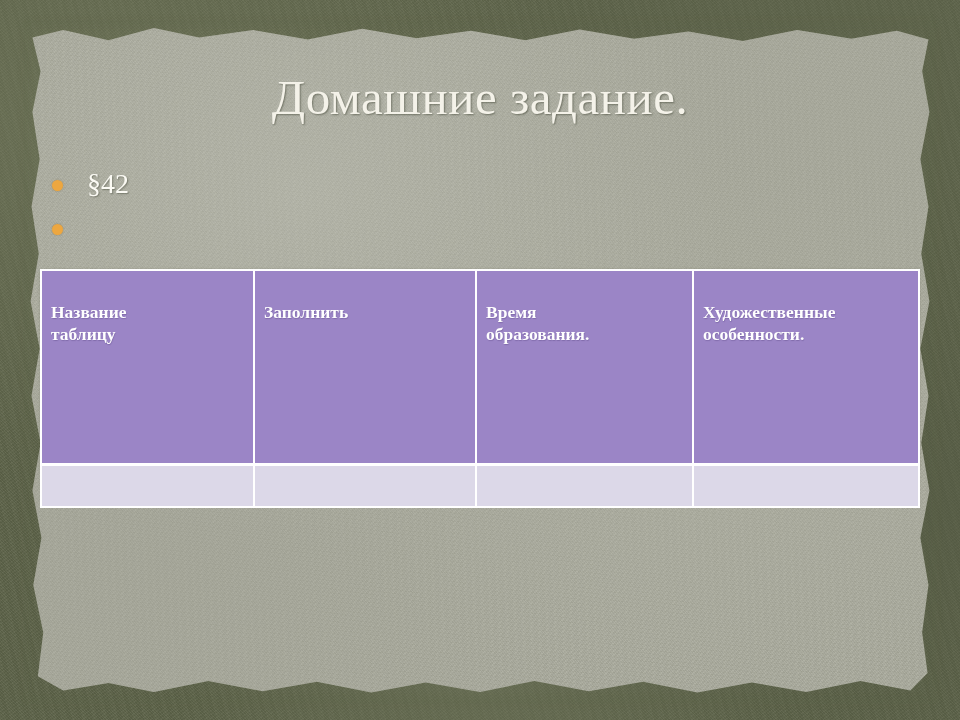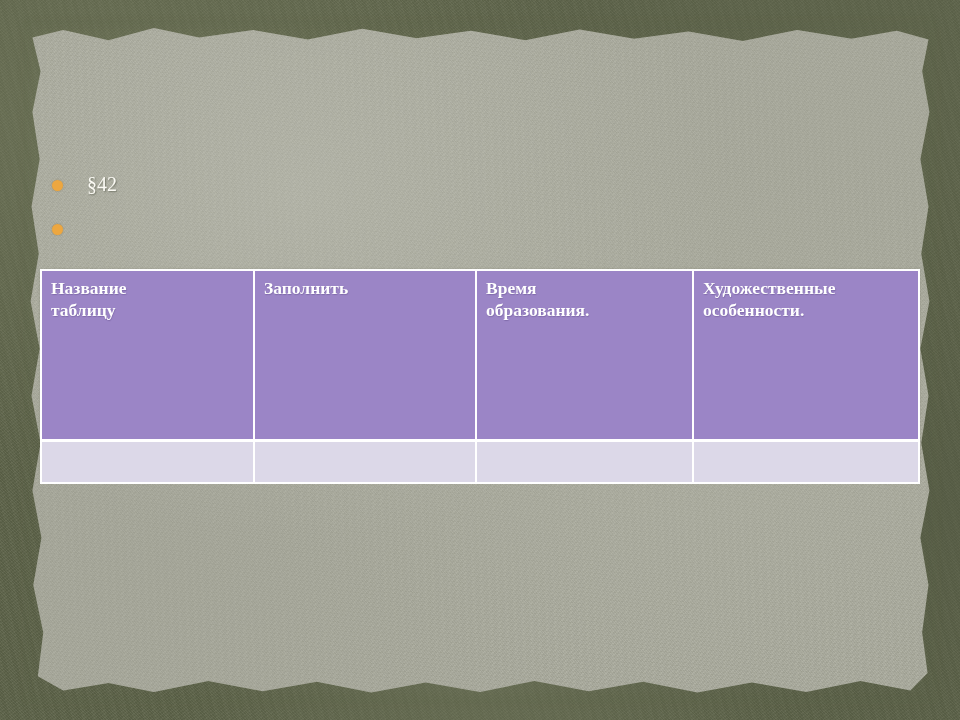--- a/index.html
+++ b/index.html
@@ -123,21 +123,21 @@
     height: 11px;
     border-radius: 50%;
     background: #eda740;
     margin-right: 24px;
     margin-top: 2px;
     box-shadow: 0 0 2px rgba(120,80,20,0.4);
   }
 
   .bullet-text {
     font-family: "Liberation Serif", serif;
-    font-size: 20px;
+    font-size: 28px;
     line-height: 1.2;
     color: #fbfaf4;
     text-shadow: 1px 1px 1.5px rgba(54,58,42,0.45);
     white-space: nowrap;
   }
 
   
   .table-wrap {
     position: absolute;
     left: 40px;
@@ -162,21 +162,21 @@
 
   table.hw-table th {
     background: #9b85c6;
     color: #ffffff;
     font-family: "Liberation Serif", serif;
     font-size: 17.5px;
     font-weight: bold;
     line-height: 1.28;
     text-align: left;
     vertical-align: top;
-    padding: 6px 10px 6px 9px;
+    padding: 30px 10px 6px 9px;
     border-right: 2px solid #ffffff;
     border-bottom: 3px solid #ffffff;
     border-top: 2px solid #ffffff;
     border-left: 2px solid #ffffff;
     height: 156px;
     text-shadow: 0.5px 0.5px 1px rgba(80,60,120,0.35);
   }
 
   table.hw-table th:first-child { border-left: 2px solid #ffffff; }
   table.hw-table th:last-child  { border-right: 2px solid #ffffff; border-radius: 14px; }
@@ -194,20 +194,21 @@
 </style>
 </head>
 <body>
 
 <div id="slide">
 
   <div class="paper-outer"></div>
   <div class="paper-inner"></div>
   <div class="paper-fringe"></div>
 
+  <div class="title">Домашние задание.</div>
 
   <div class="bullets">
 
     <div class="bullet-row">
       <span class="bullet-dot"></span>
       <span class="bullet-text">§42</span>
     </div>
 
     <div class="bullet-row">
       <span class="bullet-dot"></span>

